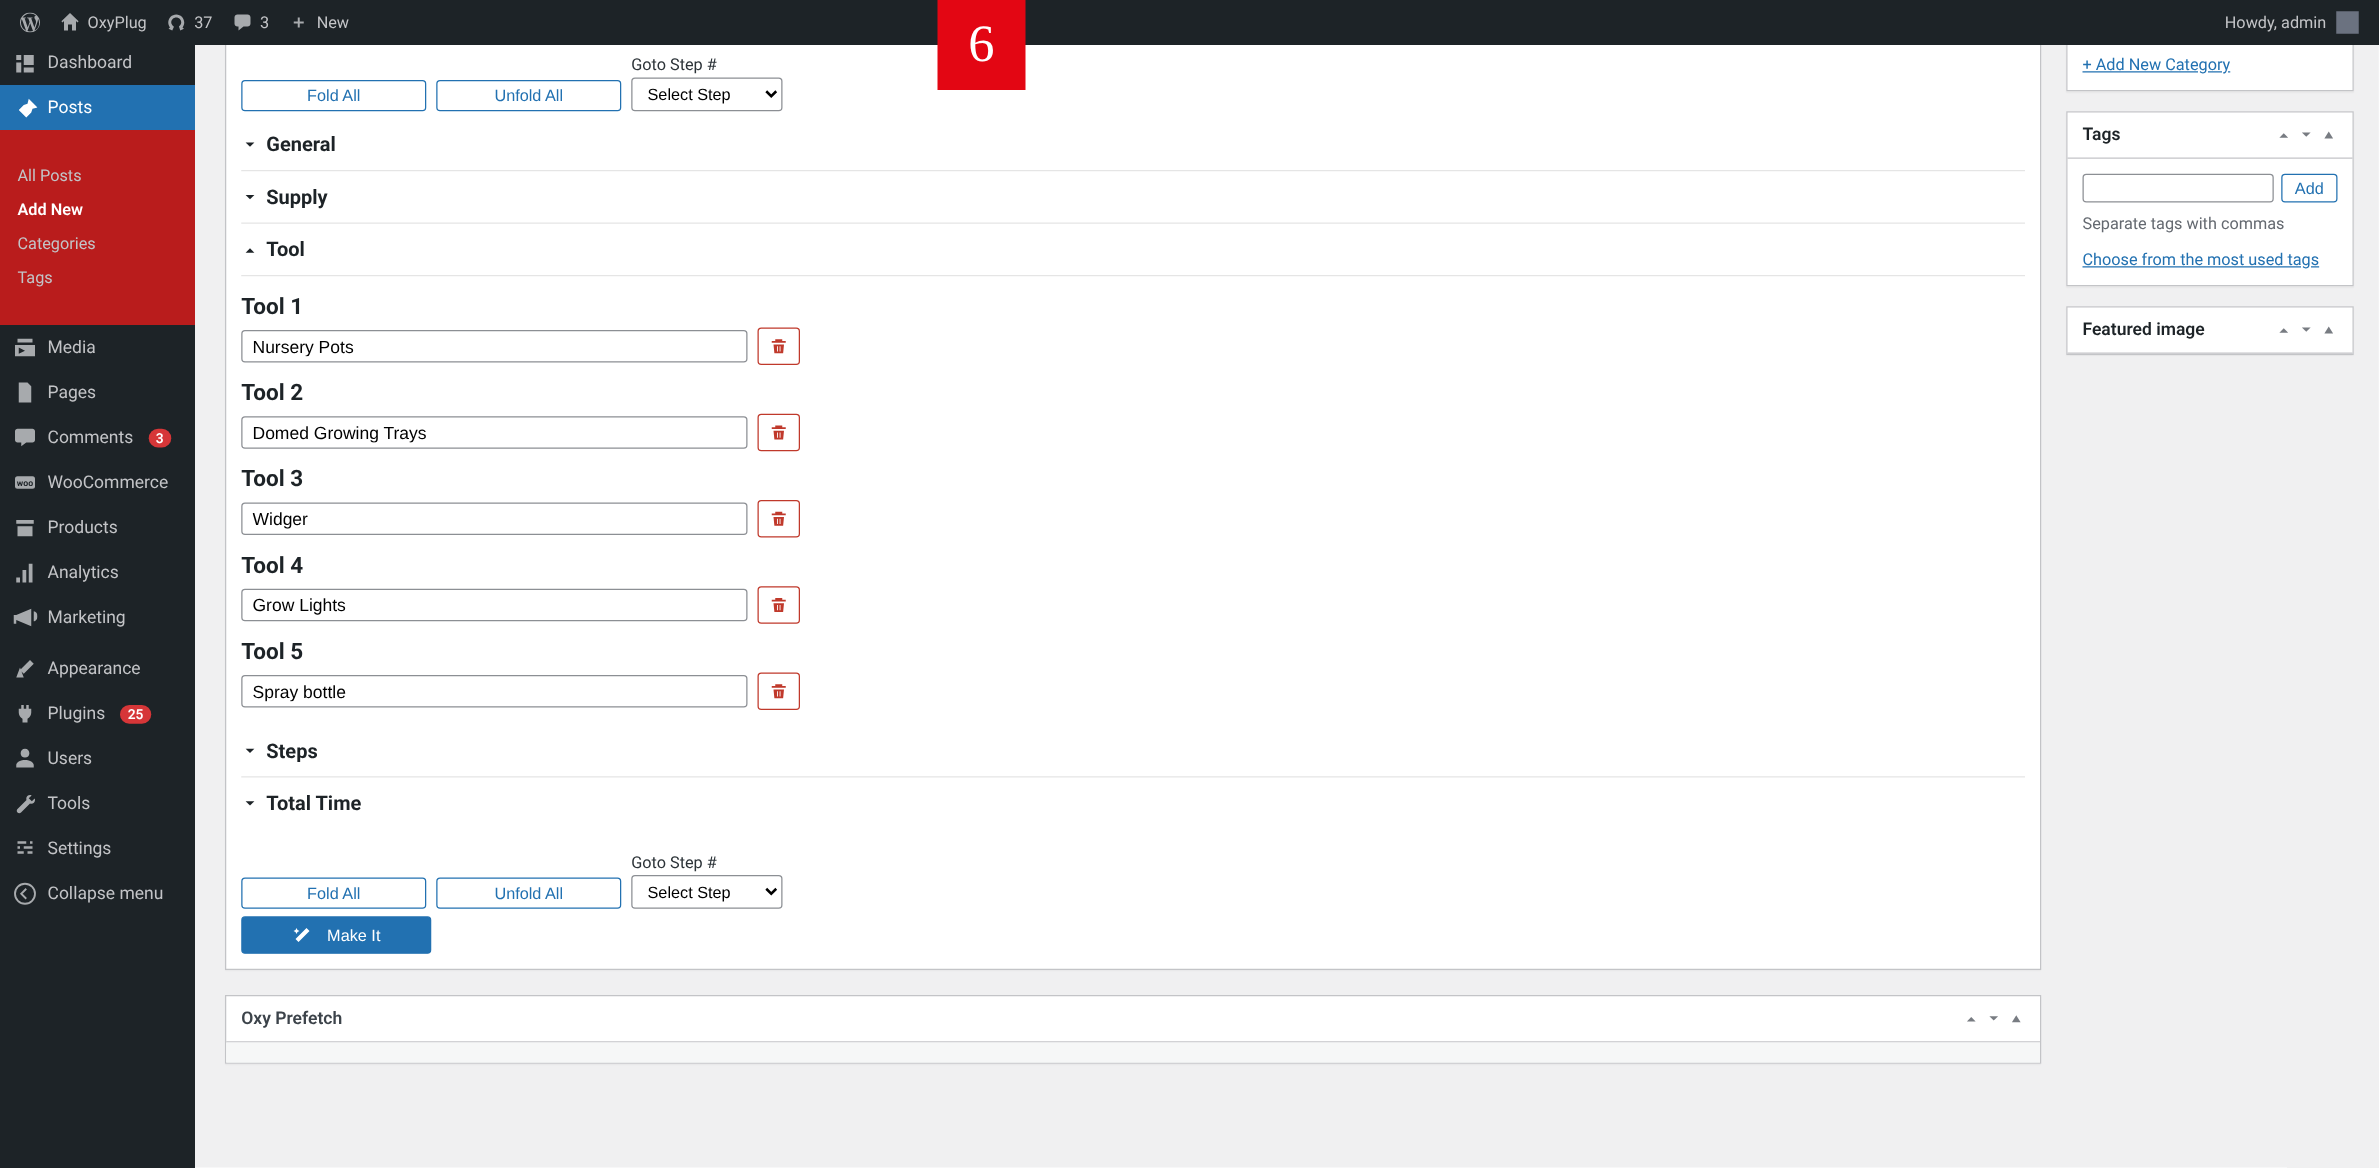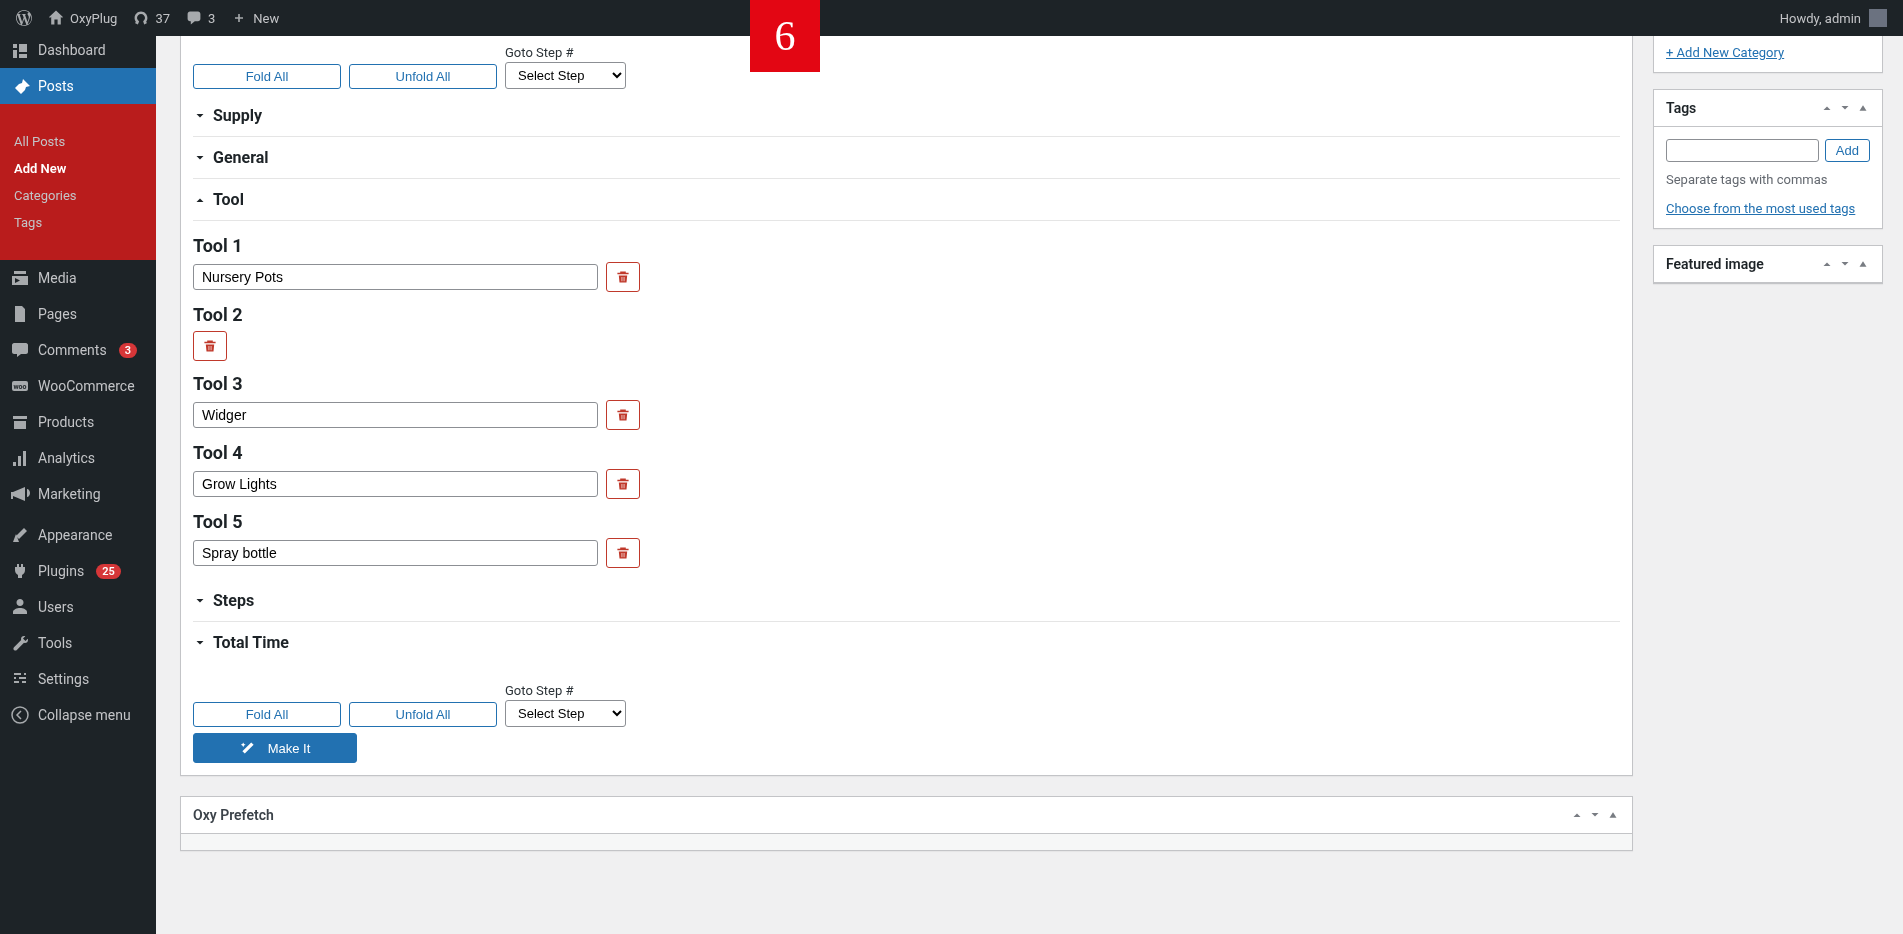--- a/index.html
+++ b/index.html
@@ -29,21 +29,21 @@
 .count-badge { background: #d63638; color: #fff; border-radius: 9px; padding: 1px 6px; font-size: 11px; font-weight: 600; margin-left: 4px; }
 
 
 .main { margin-left: 160px; margin-top: 32px; padding: 0 20px 60px 20px; }
 .postbox { background: #fff; border: 1px solid #c3c4c7; box-shadow: 0 1px 1px rgba(0,0,0,0.04); margin-bottom: 20px; }
 .postbox-inside { padding: 12px; }
 
 
 .control-row { display: flex; align-items: flex-end; gap: 8px; margin-bottom: 6px; }
 .btn-outline { border: 1px solid #2271b1; color: #2271b1; background: #fff; padding: 4px 0; width: 148px; text-align: center; font-size: 13px; cursor: pointer; border-radius: 3px; }
-.btn-primary { background: #2271b1; color: #fff; border: 1px solid #2271b1; padding: 6px 0; width: 164px; text-align: center; font-size: 13px; cursor: pointer; border-radius: 3px; display: flex; align-items: center; justify-content: center; gap: 12px; }
+.btn-primary { background: #2271b1; color: #fff; border: 1px solid #2271b1; padding: 6px 0; width: 152px; text-align: center; font-size: 13px; cursor: pointer; border-radius: 3px; display: flex; align-items: center; justify-content: center; gap: 12px; }
 .btn-primary svg { width: 16px; height: 16px; fill: #fff; }
 .select-group { display: flex; flex-direction: column; gap: 2px; }
 .select-label { font-size: 13px; color: #2c3338; }
 select { border: 1px solid #8c8f94; border-radius: 3px; padding: 4px 24px 4px 8px; font-size: 13px; background: #fff; cursor: pointer; }
 
 
 .section-row { border-bottom: 1px solid #e5e5e5; padding: 11px 0; }
 .section-header { display: flex; align-items: center; gap: 6px; cursor: pointer; font-size: 16px; font-weight: 700; color: #1d2327; }
 .section-header svg { width: 14px; height: 14px; fill: #1d2327; }
 
@@ -241,29 +241,29 @@
               <span class="select-label">Goto Step #</span>
               <select><option>Select Step</option></select>
             </div>
           </div>
 
           <div class="section-row">
             <div class="section-header">
               <svg viewBox="0 0 20 20">
                   <path d="M5 7l5 5 5-5z"></path>
                 </svg>
-              <span>Supply</span>
+              <span>General</span>
             </div>
           </div>
           <div class="section-row">
             <div class="section-header">
               <svg viewBox="0 0 20 20">
                   <path d="M5 7l5 5 5-5z"></path>
                 </svg>
-              <span>General</span>
+              <span>Supply</span>
             </div>
           </div>
           <div class="section-row">
             <div class="section-header">
               <svg viewBox="0 0 20 20">
                   <path d="M5 13l5-5 5 5z"></path>
                 </svg>
               <span>Tool</span>
             </div>
           </div>
@@ -276,20 +276,21 @@
                 <button class="trash-btn">
                     <svg viewBox="0 0 20 20">
                       <path d="M6 2h8v2h4v2H2V4h4V2zm-2 6h12l-1 10H5L4 8zm4 2v6h1v-6H8zm3 0v6h1v-6h-1z"></path>
                     </svg>
                   </button>
               </div>
             </div>
             <div class="tool-entry">
               <div class="tool-label">Tool 2</div>
               <div class="tool-input-row">
+                <input class="tool-input" value="Domed Growing Trays" style="">
                 <button class="trash-btn">
                     <svg viewBox="0 0 20 20">
                       <path d="M6 2h8v2h4v2H2V4h4V2zm-2 6h12l-1 10H5L4 8zm4 2v6h1v-6H8zm3 0v6h1v-6h-1z"></path>
                     </svg>
                   </button>
               </div>
             </div>
             <div class="tool-entry">
               <div class="tool-label">Tool 3</div>
               <div class="tool-input-row">

